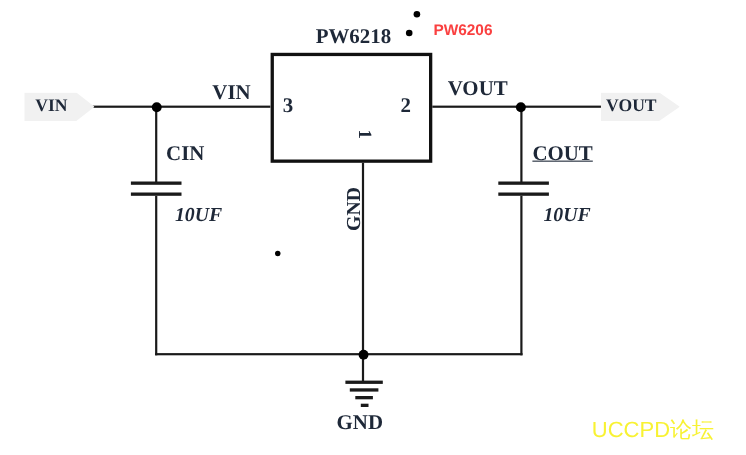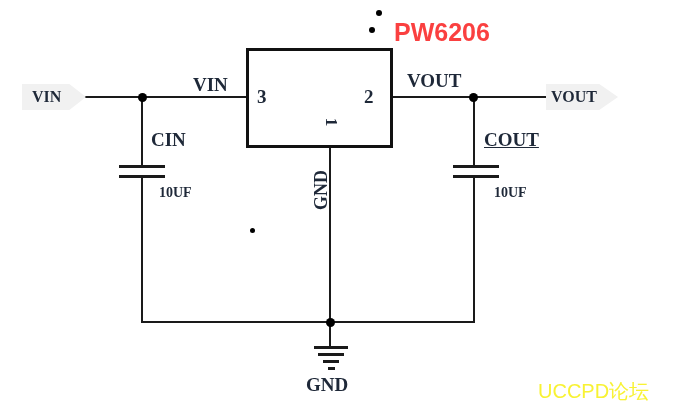--- a/index.html
+++ b/index.html
@@ -15,35 +15,35 @@
   .dot{position:absolute;background:#000;border-radius:50%;width:9px;height:9px;}
   .tinydot{position:absolute;background:#000;border-radius:50%;}
   .ic-box{
     position:absolute;left:246px;top:48px;width:147px;height:100px;
     border:3px solid #111;box-sizing:border-box;background:#fff;
   }
   .label{
     position:absolute;color:#1e2838;font-weight:700;
     font-size:19px;line-height:1;white-space:nowrap;
   }
-  .small{font-size:14px;}
+  .small{font-size:18px;font-style:italic;}
   .pin-num{position:absolute;color:#1e2838;font-weight:700;font-size:19px;line-height:1;}
   .pin1{
     left:320px;top:112px;width:20px;height:20px;text-align:center;
     transform:rotate(90deg);font-size:17px;
   }
   .gnd-vert{
     position:absolute;left:281px;top:180px;width:80px;height:20px;
     text-align:center;color:#1e2838;font-weight:700;font-size:18px;line-height:20px;
     transform:rotate(-90deg);
   }
   .part-red{
     position:absolute;left:394px;top:20px;
     font-family:"Liberation Sans","DejaVu Sans",sans-serif;
-    font-weight:700;font-size:25px;color:#fa4040;line-height:1;
+    font-weight:700;font-size:14px;color:#fa4040;line-height:1;
   }
   .port-tag{
     position:absolute;top:84px;height:26px;background:#f1f1f1;
     clip-path:polygon(0 0,74% 0,100% 50%,74% 100%,0 100%);
     display:flex;align-items:center;
     color:#1e2838;font-weight:700;font-size:16px;
   }
   .vin-tag{left:22px;width:64px;justify-content:flex-start;padding-left:10px;box-sizing:border-box;}
   .vout-tag{left:546px;width:72px;padding-left:5px;box-sizing:border-box;}
   .watermark{
@@ -77,20 +77,21 @@
 
   <div class="port-tag vin-tag">
     <span>VIN</span>
   </div>
 
   <div class="port-tag vout-tag">
     <span>VOUT</span>
   </div>
 
   <div class="ic-box"></div>
+  <div class="label" style="left:287px;top:24px;">PW6218</div>
   <div class="part-red">PW6206</div>
   <div class="pin-num" style="left:257px;top:87px;">3</div>
   <div class="pin-num" style="left:364px;top:87px;">2</div>
   <div class="pin-num pin1">1</div>
 
   <div class="label" style="left:193px;top:75px;">VIN</div>
   <div class="label" style="left:407px;top:71px;">VOUT</div>
 
   <div class="label" style="left:151px;top:130px;">CIN</div>
   <div class="plate" style="left:119px;top:165px;width:46px;"></div>

